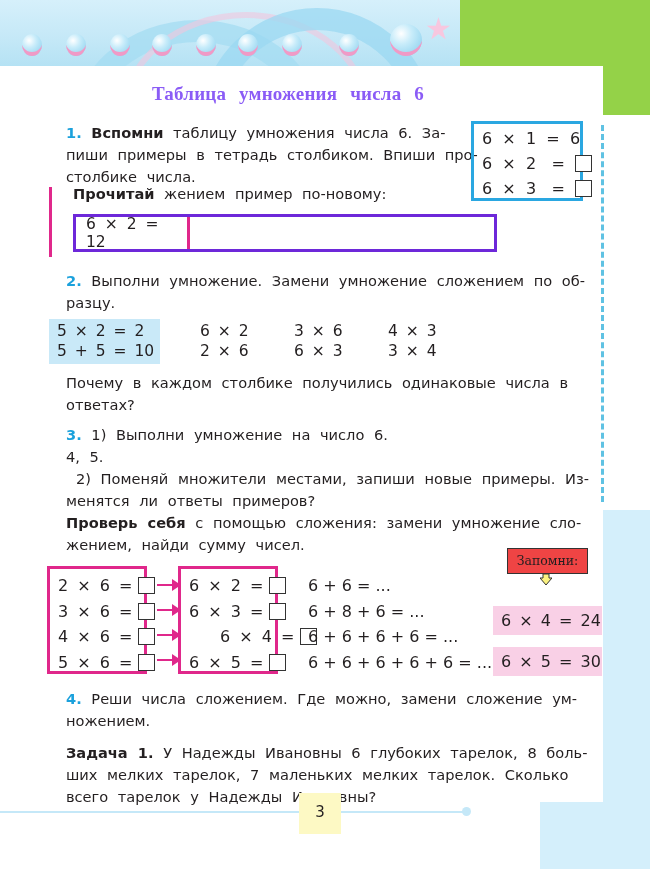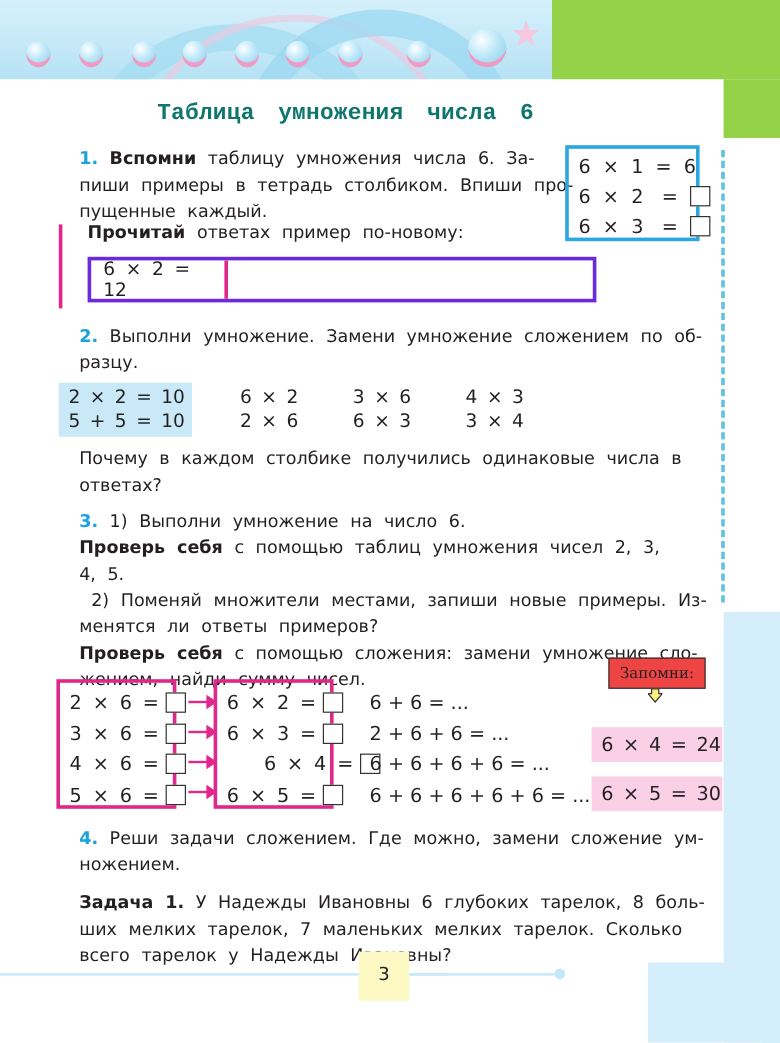--- a/index.html
+++ b/index.html
@@ -32,22 +32,22 @@
   .green-right { position: absolute; left: 603px; top: 66px; width: 47px; height: 49px; background: #94d248; }
   .blue-right { position: absolute; left: 603px; top: 510px; width: 47px; height: 359px; background: #d4effb; }
   .blue-bottom { position: absolute; left: 540px; top: 802px; width: 110px; height: 67px; background: #d4effb; }
   .dash-line {
     position: absolute; left: 601px; top: 125px; width: 0; height: 377px;
     border-left: 3px dashed #5fc2e3;
   }
 
   .title {
     position: absolute; left: 0; width: 576px; top: 83px; text-align: center;
-    font-family: Liberation Mono, monospace; font-weight: bold; font-size: 19px;
-    color: #0f766e; word-spacing: 8px; letter-spacing: 0.2px;
+    font-family: Liberation Serif, serif; font-weight: bold; font-size: 19px;
+    color: #8b5cf6; word-spacing: 8px; letter-spacing: 0.2px;
   }
 
   .p { position: absolute; font-size: 14.6px; line-height: 22px; word-spacing: 5px; color: #231f20; text-align: justify; }
   .num { color: #1ba1dc; font-weight: bold; }
   .b { font-weight: bold; }
 
   .box-blue {
     position: absolute; left: 471px; top: 121px; width: 112px; height: 80px;
     border: 3px solid #2aa7e1; box-sizing: border-box; padding: 2px 8px;
     font-size: 16px; line-height: 25px;
@@ -130,21 +130,21 @@
 <div class="green-right"></div>
 <div class="dash-line"></div>
 <div class="blue-right"></div>
 <div class="blue-bottom"></div>
 
 <div class="title">Таблица умножения числа 6</div>
 
 <div class="p" style="left:66px; top:122px; width:390px;">
   <div style="white-space:nowrap;"><span class="num">1.</span> <span class="b">Вспомни</span> <span>таблицу умножения числа 6. За-</span></div>
   <div style="white-space:nowrap;">пиши примеры в тетрадь столбиком. Впиши про-</div>
-  <div style="white-space:nowrap;">пущенные каждый.</div>
+  <div style="white-space:nowrap;">столбике числа.</div>
 </div>
 
 <div class="box-blue">
   <div class="eq-row">
     <span>6</span>&nbsp;
     <span>×</span>&nbsp;
     <span>1</span>&nbsp;
     <span>=</span>&nbsp;
     <span>6</span>
   </div>
@@ -160,33 +160,33 @@
     <span>×</span>&nbsp;
     <span>3</span>&nbsp;&nbsp;
     <span>=</span>&nbsp;
     <span class="sq"></span>
   </div>
 </div>
 
 <div class="pink-bar"></div>
 <div class="p" style="left:73px; top:183px; white-space:nowrap;">
   <span class="b">Прочитай</span>
-  <span>ответах пример по-новому:</span>
+  <span>жением пример по-новому:</span>
 </div>
 <div class="read-box">
   <div class="left">6 × 2 = 12</div>
 </div>
 
 <div class="p" style="left:66px; top:270px; width:520px;">
   <div style="white-space:nowrap;"><span class="num">2.</span> <span>Выполни умножение. Замени умножение сложением по об-</span></div>
   <div>разцу.</div>
 </div>
 
 <div class="sample">
-  <div style="word-spacing:3px;">2 × 2 = 10</div>
+  <div style="word-spacing:3px;">5 × 2 = 2</div>
   <div style="word-spacing:3px;">5 + 5 = 10</div>
 </div>
 <div class="col" style="left:200px;">
   <div>6 × 2</div>
   <div>2 × 6</div>
 </div>
 <div class="col" style="left:294px;">
   <div>3 × 6</div>
   <div>6 × 3</div>
 </div>
@@ -195,21 +195,20 @@
   <div>3 × 4</div>
 </div>
 
 <div class="p" style="left:66px; top:372px; width:520px;">
   <div style="white-space:nowrap;">Почему в каждом столбике получились одинаковые числа в</div>
   <div>ответах?</div>
 </div>
 
 <div class="p" style="left:66px; top:424px; width:525px;">
   <div style="white-space:nowrap;"><span class="num">3.</span> <span>1) Выполни умножение на число 6.</span></div>
-  <div style="white-space:nowrap;"><span class="b">Проверь себя</span> <span>с помощью таблиц умножения чисел 2, 3,</span></div>
   <div>4, 5.</div>
   <div style="white-space:nowrap; padding-left:10px;">2) Поменяй множители местами, запиши новые примеры. Из-</div>
   <div>менятся ли ответы примеров?</div>
   <div style="white-space:nowrap;"><span class="b">Проверь себя</span> <span>с помощью сложения: замени умножение сло-</span></div>
   <div>жением, найди сумму чисел.</div>
 </div>
 
 <div class="mbox" style="left:47px;">
   <div class="eq-row"><span style="word-spacing:4px;">2 × 6 =</span>&nbsp;<span class="sq"></span></div>
   <div class="eq-row"><span style="word-spacing:4px;">3 × 6 =</span>&nbsp;<span class="sq"></span></div>
@@ -222,34 +221,34 @@
 <div class="arrow" style="top:659px;"></div>
 <div class="mbox" style="left:178px;">
   <div class="eq-row"><span style="word-spacing:4px;">6 × 2 =</span>&nbsp;<span class="sq"></span></div>
   <div class="eq-row"><span style="word-spacing:4px;">6 × 3 =</span>&nbsp;<span class="sq"></span></div>
   <div class="eq-row"><span style="word-spacing:4px;margin-left:31px;">6 × 4 =</span>&nbsp;<span class="sq"></span></div>
   <div class="eq-row"><span style="word-spacing:4px;">6 × 5 =</span>&nbsp;<span class="sq"></span></div>
 </div>
 
 <div class="sums">
   <div>6 + 6 = ...</div>
-  <div>2 + 6 + 6 = ...</div>
+  <div>6 + 8 + 6 = ...</div>
   <div>6 + 6 + 6 + 6 = ...</div>
   <div>6 + 6 + 6 + 6 + 6 = ...</div>
 </div>
 
 <div class="remember">Запомни:</div>
 <svg class="remember-arrow" viewBox="0 0 12 12">
   <polygon points="3,0 9,0 9,4 12,4 6,11 0,4 3,4" fill="#fbf280" stroke="#333" stroke-width="1"></polygon>
 </svg>
 <div class="pinkfact" style="top:606px;">6 × 4 = 24</div>
 <div class="pinkfact" style="top:647px;">6 × 5 = 30</div>
 
 <div class="p" style="left:66px; top:688px; width:525px;">
-  <div style="white-space:nowrap;"><span class="num">4.</span> <span>Реши задачи сложением. Где можно, замени сложение ум-</span></div>
+  <div style="white-space:nowrap;"><span class="num">4.</span> <span>Реши числа сложением. Где можно, замени сложение ум-</span></div>
   <div>ножением.</div>
   <div style="height:10px;"></div>
   <div style="white-space:nowrap;"><span class="b">Задача 1.</span> <span>У Надежды Ивановны 6 глубоких тарелок, 8 боль-</span></div>
   <div style="white-space:nowrap;">ших мелких тарелок, 7 маленьких мелких тарелок. Сколько</div>
   <div style="white-space:nowrap;">всего тарелок у Надежды Ивановны?</div>
 </div>
 
 <div class="footer-line"></div>
 <div class="footer-line2"></div>
 <div class="footer-dot"></div>

